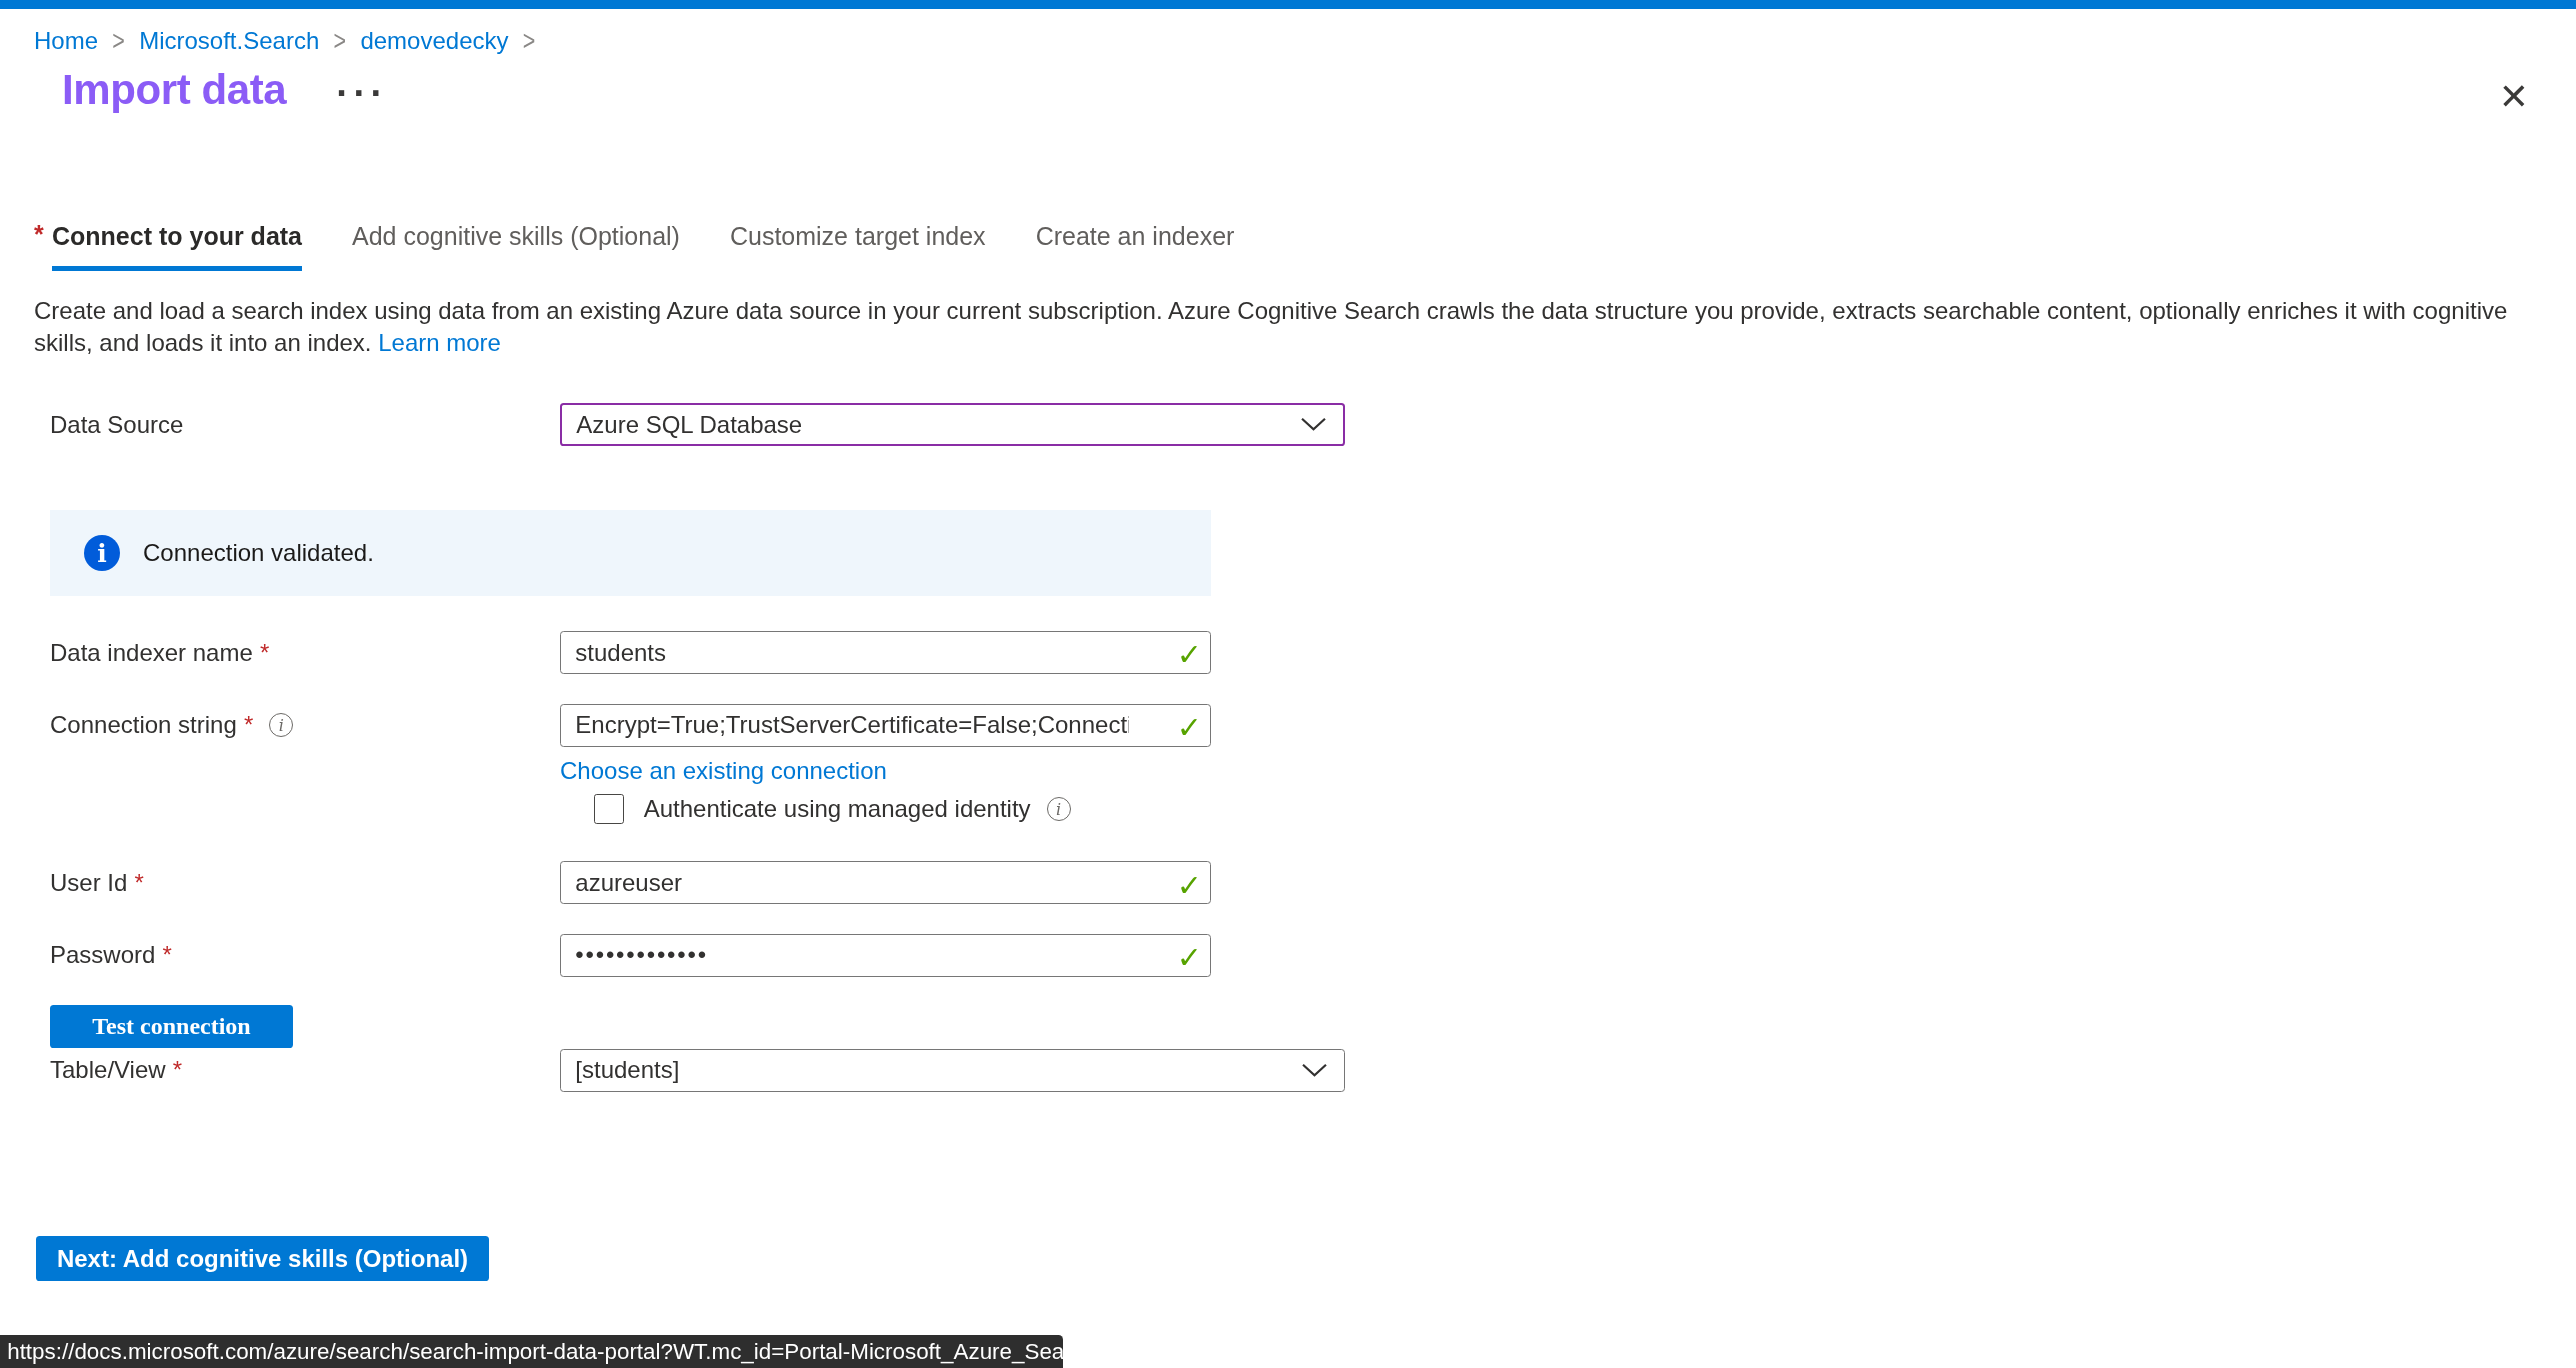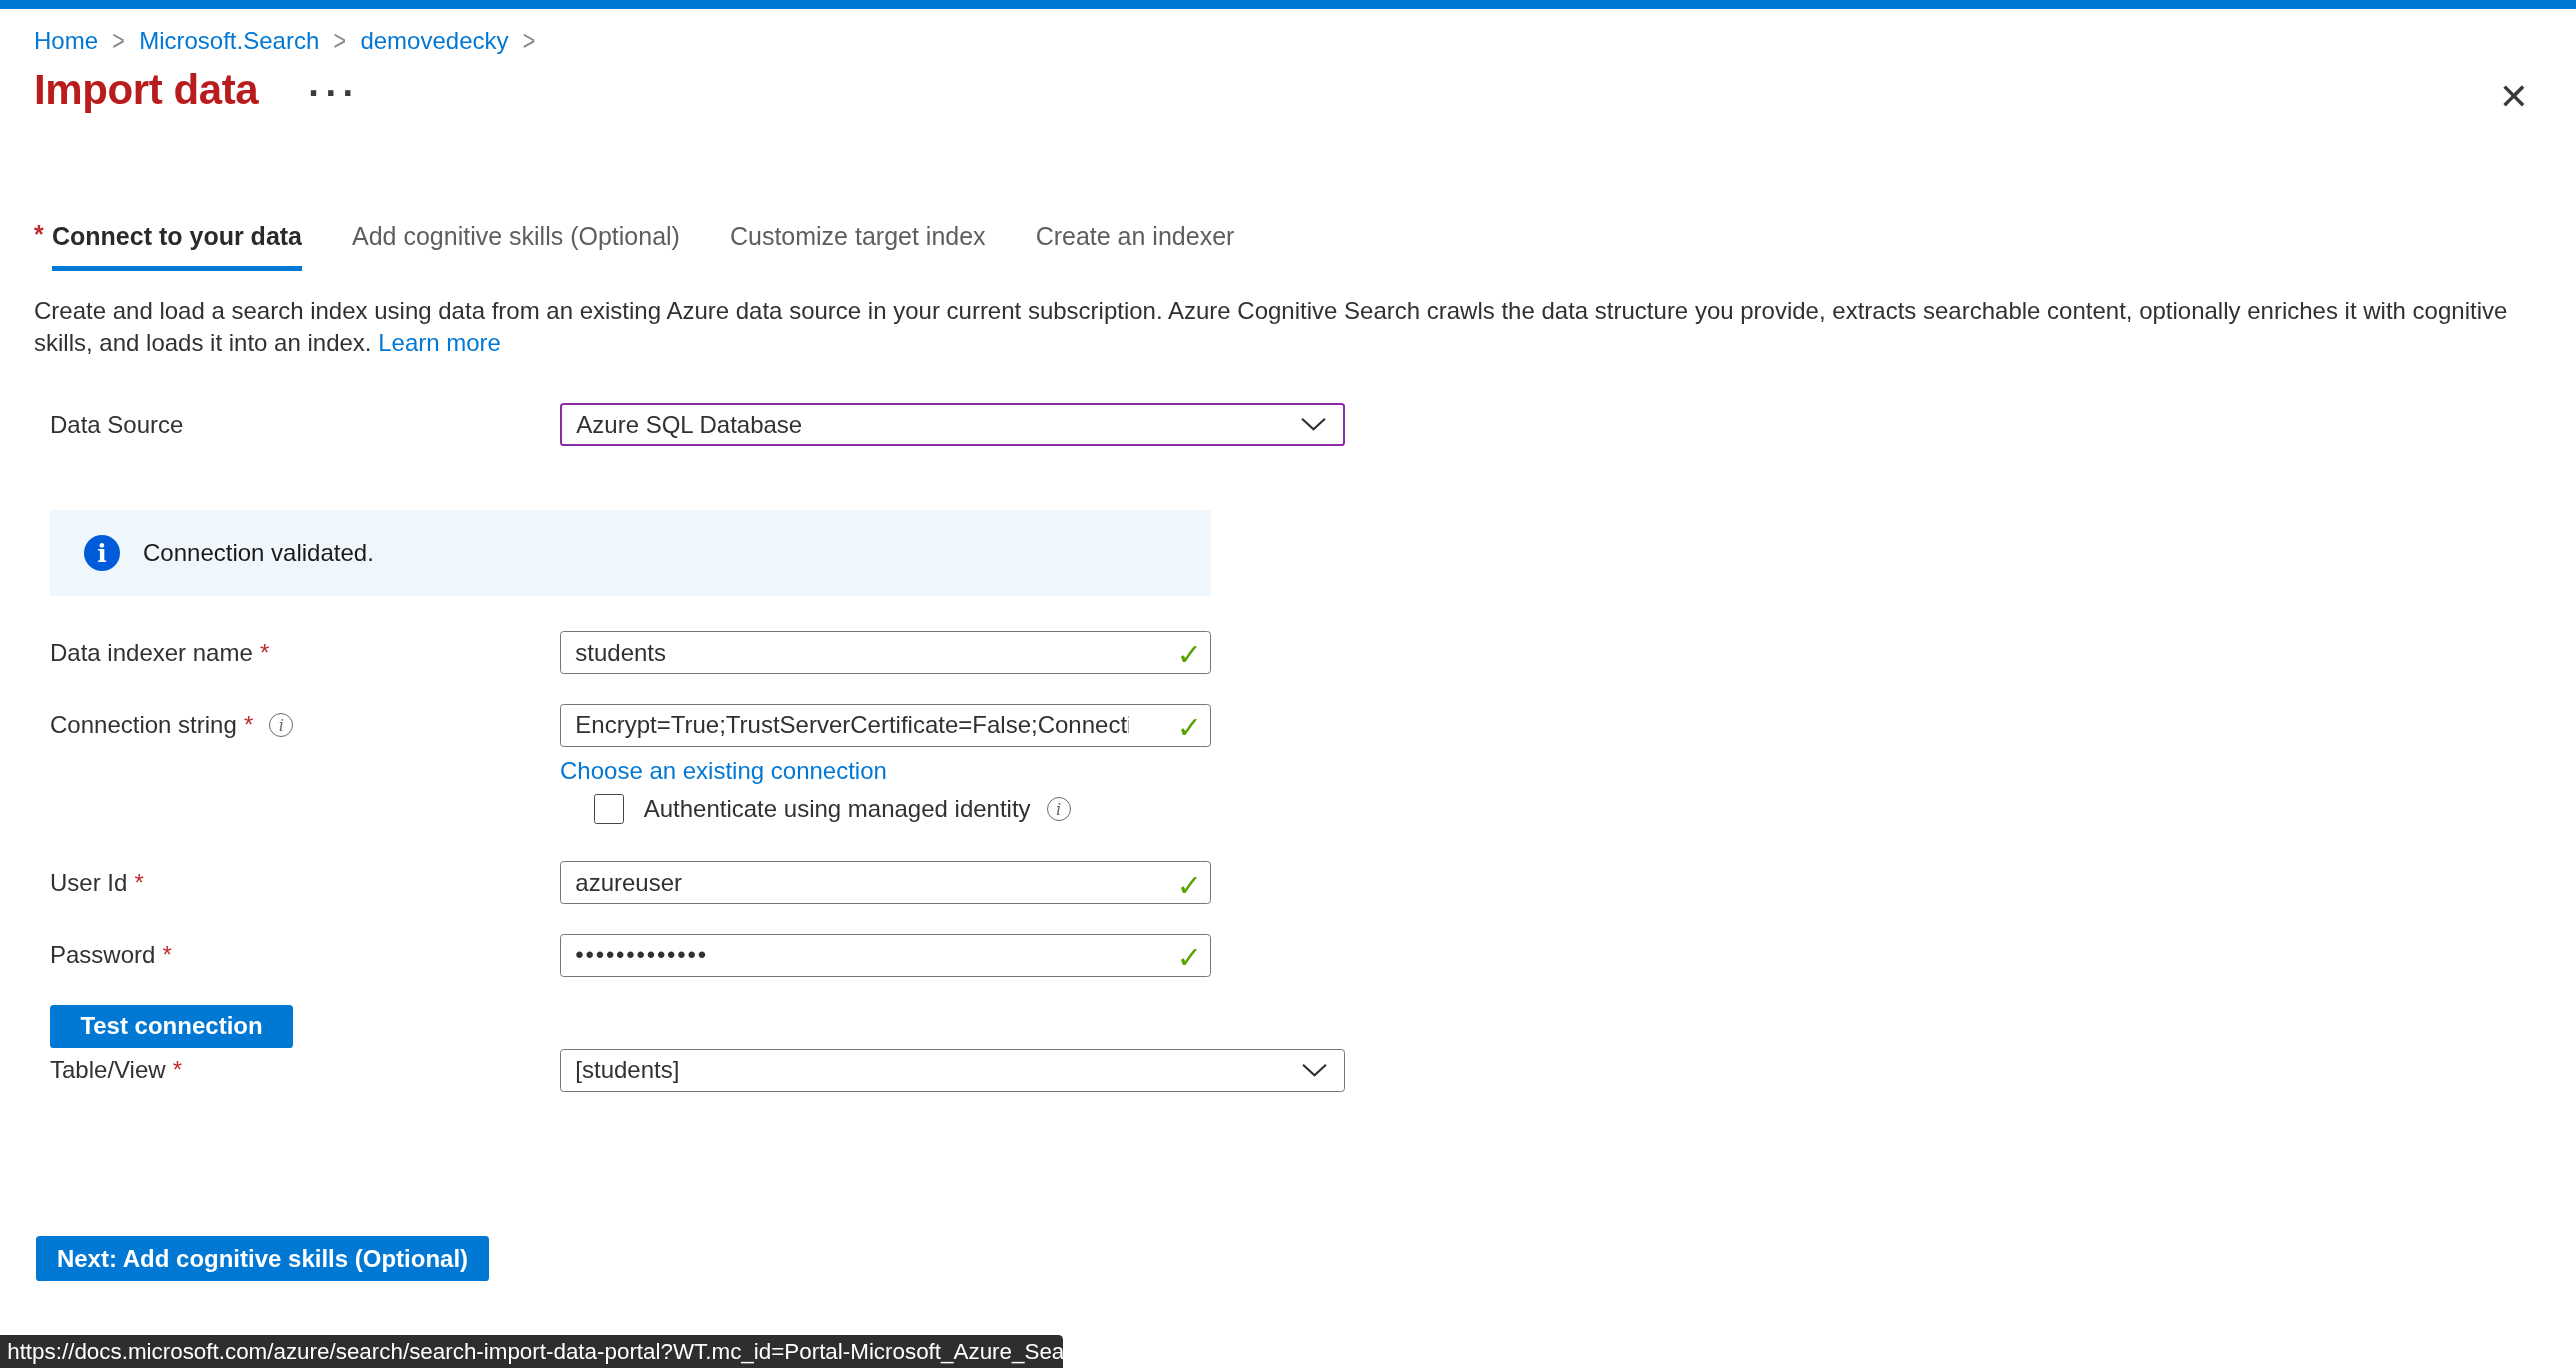--- a/index.html
+++ b/index.html
@@ -14,21 +14,21 @@
   }
   .topbar{position:absolute;left:0;top:0;width:2576px;height:9px;background:var(--accent);}
 
   
   .breadcrumb{position:absolute;left:34px;top:27px;font-size:24px;display:flex;align-items:center;}
   .crumb{color:var(--accent);cursor:pointer;}
   .crumb-sep{color:#8a8886;font-size:21.5px;margin:0 14.3px;transform:scaleY(1.25);display:inline-block;}
 
   
   .title-row{position:absolute;left:34px;top:66px;display:flex;align-items:center;}
-  .page-title{font-size:42px;font-weight:bold;color:#b91c1c;letter-spacing:-0.4px;}
+  .page-title{font-size:42px;font-weight:bold;color:#8b5cf6;letter-spacing:-0.4px;margin-left:28px;}
   .ellipsis-btn{margin-left:50px;font-size:38px;font-weight:bold;letter-spacing:4.5px;color:#3b3a39;cursor:pointer;line-height:18px;padding-top:5.4px;}
   .close-btn{position:absolute;right:47px;top:79px;font-size:36px;font-weight:300;color:#3b3a39;cursor:pointer;line-height:1;}
 
   
   .tabs{position:absolute;left:34px;top:222px;display:flex;}
   .tab{font-size:25px;color:var(--muted);margin-right:50px;padding-bottom:15px;cursor:pointer;white-space:nowrap;}
   .tab.active{color:#2b2a29;font-weight:bold;border-bottom:5.4px solid var(--accent);position:relative;margin-left:18px;}
   .tab .star{position:absolute;left:-18px;top:-1.8px;color:var(--red);font-weight:bold;}
 
   
@@ -58,21 +58,21 @@
     justify-content:center;font-family:"DejaVu Serif",serif;font-weight:bold;font-size:25px;flex:none;}
   .banner-text{margin-left:23px;font-size:24px;color:#1b1a19;}
 
   .link-row{margin-top:10.7px;margin-left:510px;font-size:24px;height:29px;}
   .check-row{margin-top:7.2px;margin-left:510px;height:32px;display:flex;align-items:center;padding-left:34px;}
   .checkbox{width:30px;height:30px;border:1.8px solid #484644;border-radius:2.7px;background:#fff;cursor:pointer;flex:none;}
   .check-label{margin-left:19.7px;font-size:24px;color:var(--text);}
 
   .btn{background:var(--accent);color:#fff;border:none;border-radius:3.6px;font-family:"Liberation Sans",sans-serif;
     font-size:24px;font-weight:bold;cursor:pointer;}
-  .test-btn{margin-top:28px;width:243px;height:43px;}
+  .test-btn{margin-top:28px;width:243px;height:43px;font-family:Liberation Serif, serif;}
   .next-btn{position:absolute;left:36px;top:1236px;width:453px;height:45px;}
 
   .status-bar{position:absolute;left:0;top:1335px;width:1063px;height:34px;background:var(--status_bg);
     border-top-right-radius:4.5px;color:#fff;font-size:22.4px;line-height:34px;padding-left:7.2px;white-space:nowrap;overflow:hidden;}
 </style>
 </head>
 <body>
 
 <div class="topbar"></div>
 

